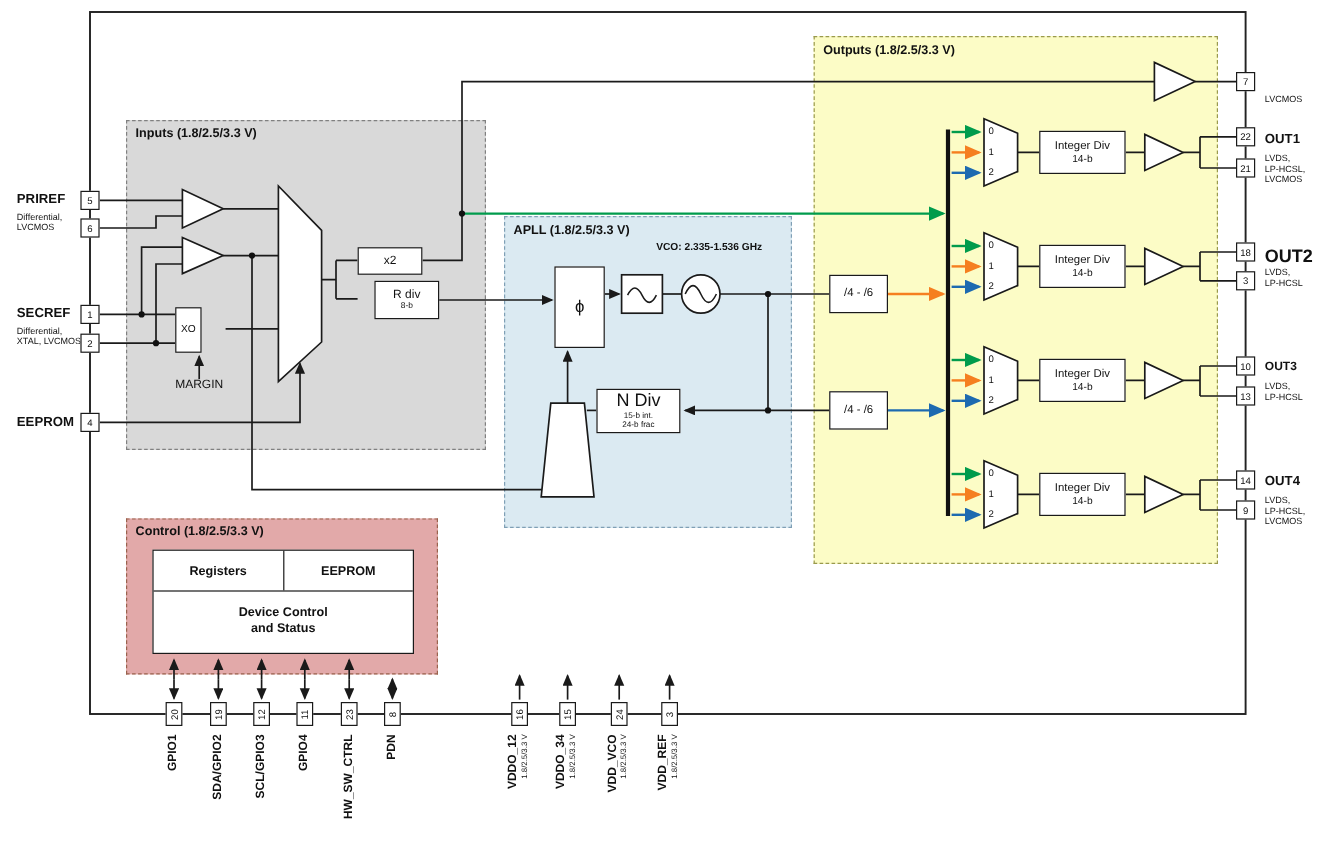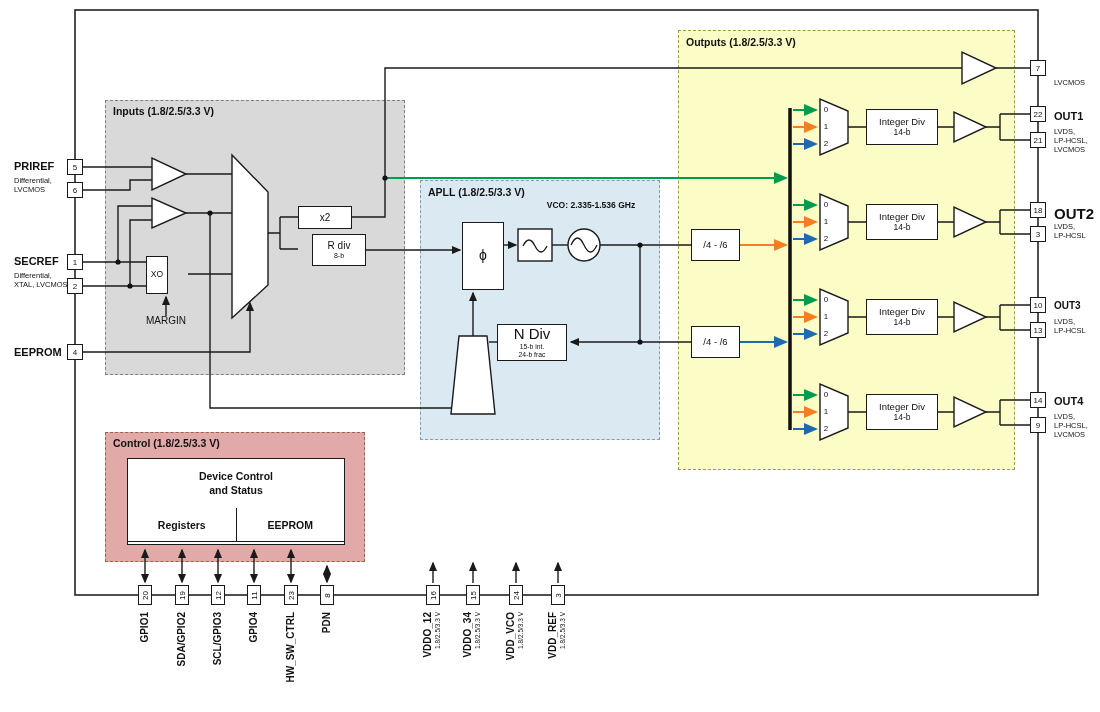--- a/index.html
+++ b/index.html
@@ -241,31 +241,31 @@
   <div class="t" style="left:1054px;top:232px;font-size:7.5px">LP-HCSL</div>
   <div class="t b" style="left:1054px;top:300px;font-size:10px">OUT3</div>
   <div class="t" style="left:1054px;top:318px;font-size:7.5px">LVDS,</div>
   <div class="t" style="left:1054px;top:327px;font-size:7.5px">LP-HCSL</div>
   <div class="t b" style="left:1054px;top:395px;font-size:11px">OUT4</div>
   <div class="t" style="left:1054px;top:413px;font-size:7.5px">LVDS,</div>
   <div class="t" style="left:1054px;top:422px;font-size:7.5px">LP-HCSL,</div>
   <div class="t" style="left:1054px;top:431px;font-size:7.5px">LVCMOS</div>
 
   <div style="position:absolute;z-index:4;left:127px;top:458px;width:218px;height:87px;border:1.6px solid #1a1a1a;background:#fff">
-    <div style="height:49px;display:flex;flex-direction:column;align-items:center;justify-content:center;line-height:1.25">
-      <span class="b" style="font-size:10.5px">Device Control</span>
-      <span class="b" style="font-size:10.5px">and Status</span>
-    </div>
     <div style="display:flex;height:34px;border-bottom:1.6px solid #1a1a1a">
       <div style="flex:1;border-right:1.6px solid #1a1a1a;display:flex;align-items:center;justify-content:center">
         <span class="b" style="font-size:10.5px">Registers</span>
       </div>
       <div style="flex:1;display:flex;align-items:center;justify-content:center">
         <span class="b" style="font-size:10.5px">EEPROM</span>
       </div>
+    </div>
+    <div style="height:49px;display:flex;flex-direction:column;align-items:center;justify-content:center;line-height:1.25">
+      <span class="b" style="font-size:10.5px">Device Control</span>
+      <span class="b" style="font-size:10.5px">and Status</span>
     </div>
   </div>
 
   <div class="pinv" style="left:138px;top:585px">
       <span>20</span>
     </div>
   <div class="pinv" style="left:175px;top:585px">
       <span>19</span>
     </div>
   <div class="pinv" style="left:211px;top:585px">

